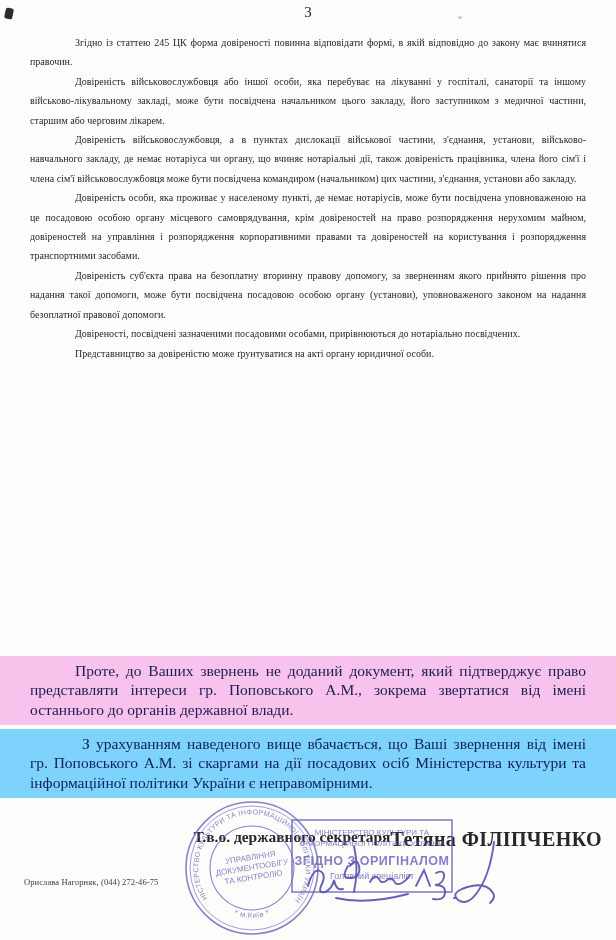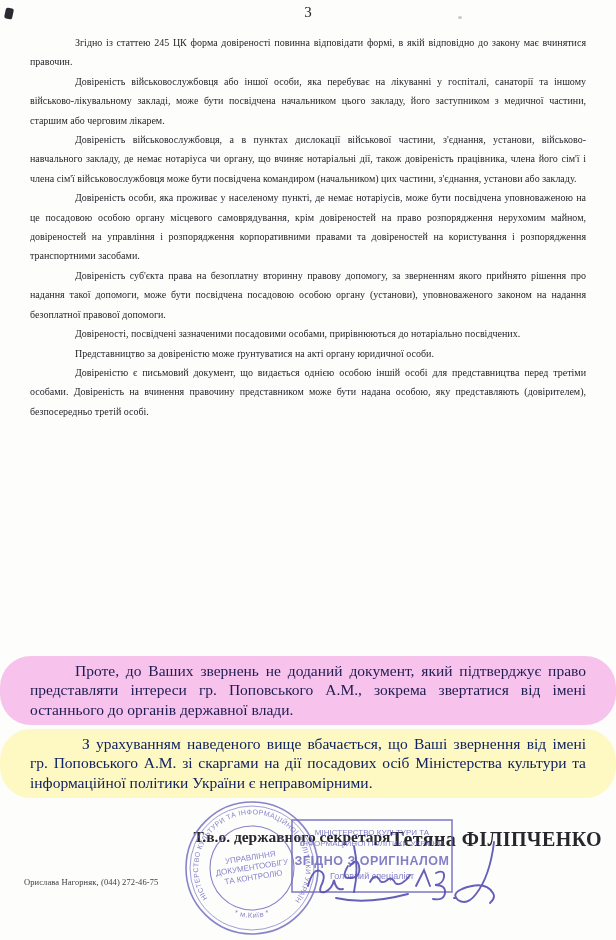--- a/index.html
+++ b/index.html
@@ -45,31 +45,30 @@
     text-align: justify;
   }
   .body-text p { text-indent: 45px; }
   .hl-block {
     position: absolute;
     left: 0; right: 0;
     padding: 5px 30px 6px 30px;
     font-size: 15.5px;
     line-height: 19.4px;
     text-align: justify;
-    border-radius: 31px;
   }
   .hl-pink {
     top: 656px;
     background: #f7c3ec;
     color: #1d1d52;
   }
   .hl-pink p { text-indent: 45px; }
   .hl-cyan {
     top: 729px;
-    background: #fef9c3;
+    background: #7dd3fc;
     color: #122460;
   }
   .hl-cyan p { text-indent: 52px; }
   .sig-row {
     position: absolute;
     top: 828px; left: 30px; right: 14px;
     display: flex;
     justify-content: flex-end;
     align-items: flex-start;
     font-weight: bold;
@@ -106,21 +105,20 @@
   <div class="page-number">3</div>
 
   <div class="body-text">
     <p>Згідно із статтею 245 ЦК форма довіреності повинна відповідати формі, в якій відповідно до закону має вчинятися правочин.</p>
     <p>Довіреність військовослужбовця або іншої особи, яка перебуває на лікуванні у госпіталі, санаторії та іншому військово-лікувальному закладі, може бути посвідчена начальником цього закладу, його заступником з медичної частини, старшим або черговим лікарем.</p>
     <p>Довіреність військовослужбовця, а в пунктах дислокації військової частини, з'єднання, установи, військово-навчального закладу, де немає нотаріуса чи органу, що вчиняє нотаріальні дії, також довіреність працівника, члена його сім'ї і члена сім'ї військовослужбовця може бути посвідчена командиром (начальником) цих частини, з'єднання, установи або закладу.</p>
     <p>Довіреність особи, яка проживає у населеному пункті, де немає нотаріусів, може бути посвідчена уповноваженою на це посадовою особою органу місцевого самоврядування, крім довіреностей на право розпорядження нерухомим майном, довіреностей на управління і розпорядження корпоративними правами та довіреностей на користування і розпорядження транспортними засобами.</p>
     <p>Довіреність суб'єкта права на безоплатну вторинну правову допомогу, за зверненням якого прийнято рішення про надання такої допомоги, може бути посвідчена посадовою особою органу (установи), уповноваженого законом на надання безоплатної правової допомоги.</p>
     <p>Довіреності, посвідчені зазначеними посадовими особами, прирівнюються до нотаріально посвідчених.</p>
     <p>Представництво за довіреністю може ґрунтуватися на акті органу юридичної особи.</p>
-    <p>Довіреністю є письмовий документ, що видається однією особою іншій особі для представництва перед третіми особами. Довіреність на вчинення правочину представником може бути надана особою, яку представляють (довірителем), безпосередньо третій особі.</p>
   </div>
 
   <div class="hl-block hl-pink">
     <p>Проте, до Ваших звернень не доданий документ, який підтверджує право представляти інтереси гр. Поповського А.М., зокрема звертатися від імені останнього до органів державної влади.</p>
   </div>
 
   <div class="hl-block hl-cyan">
     <p>З урахуванням наведеного вище вбачається, що Ваші звернення від імені гр. Поповського А.М. зі скаргами на дії посадових осіб Міністерства культури та інформаційної політики України є неправомірними.</p>
   </div>
 

